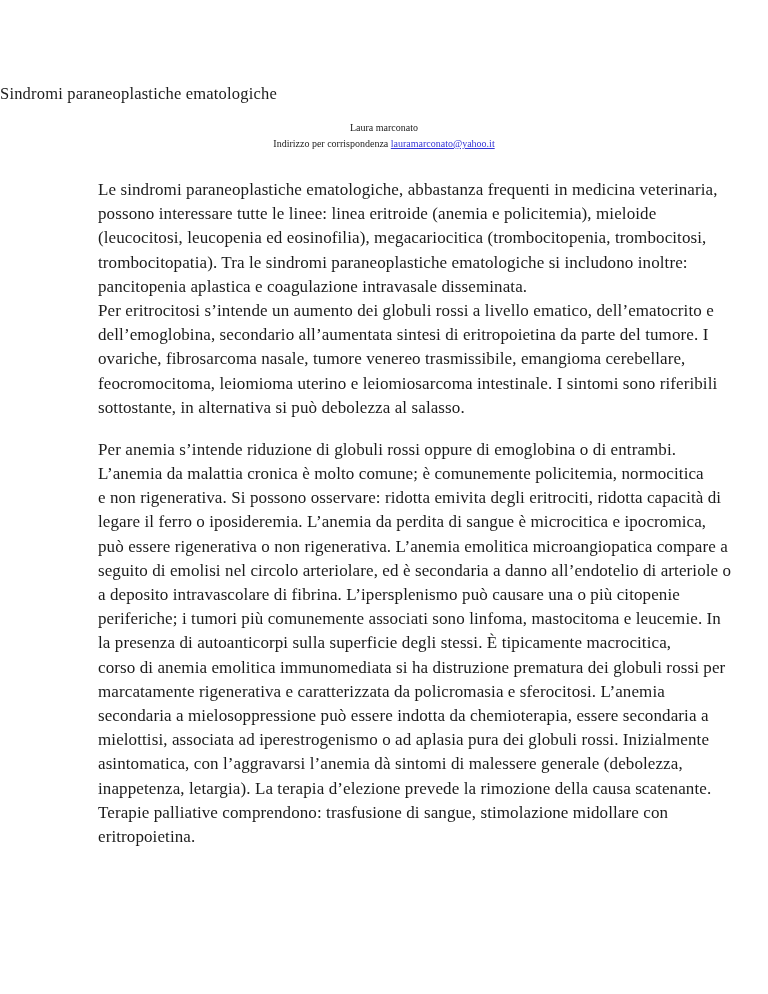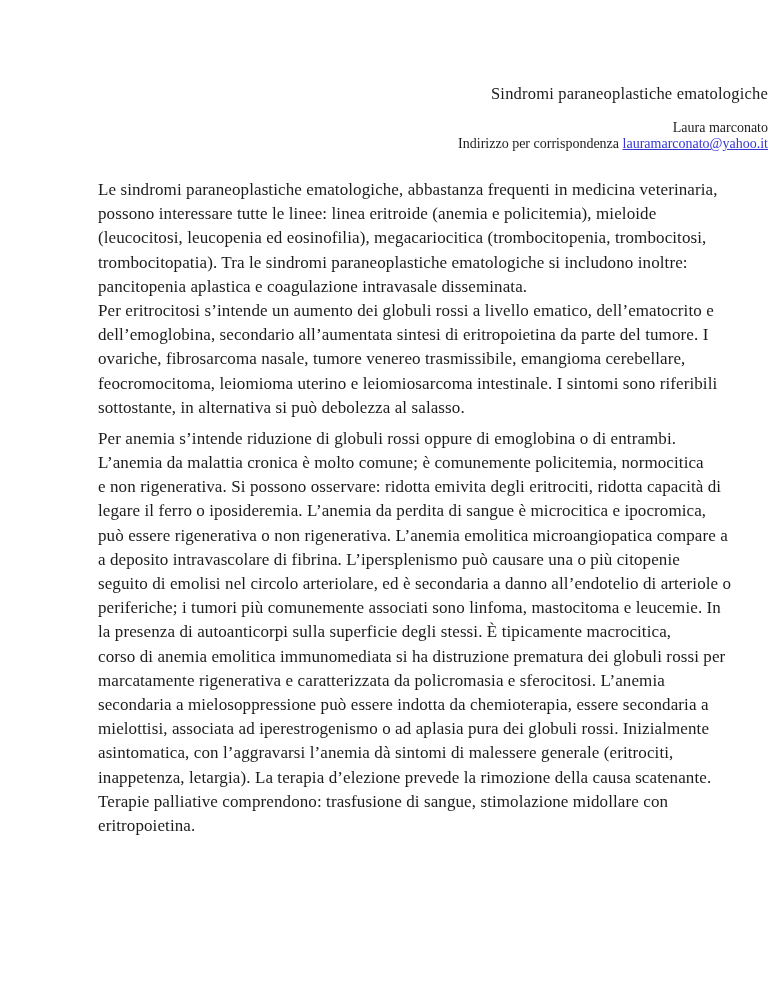--- a/index.html
+++ b/index.html
@@ -12,46 +12,46 @@
     width: 768px;
     height: 994px;
     background: #ffffff;
     overflow: hidden;
     font-family: "Liberation Serif", "DejaVu Serif", serif;
     color: #1b1b1b;
   }
   .doc-title {
     margin: 0;
     padding-top: 84px;
-    text-align: right;
+    text-align: left;
     font-size: 16.5px;
     font-weight: normal;
     line-height: 19px;
     letter-spacing: 0.2px;
   }
   .byline {
     margin-top: 17px;
-    text-align: right;
-    font-size: 14px;
+    text-align: center;
+    font-size: 10px;
     line-height: 16px;
   }
   .byline .email-link {
     color: #3434d6;
     text-decoration: underline;
     cursor: pointer;
   }
   .doc-body {
     margin: 26px 98px 0 98px;
     font-size: 17px;
   }
   .para {
     margin: 0;
   }
   .para.spaced {
-    margin-top: 7px;
+    margin-top: 18px;
   }
   .text-line {
     height: 24.2px;
     line-height: 24.2px;
     white-space: nowrap;
     letter-spacing: 0.1px;
   }
 </style>
 </head>
 <body>
@@ -79,28 +79,28 @@
         <div class="text-line">ovariche, fibrosarcoma nasale, tumore venereo trasmissibile, emangioma cerebellare,</div>
         <div class="text-line">feocromocitoma, leiomioma uterino e leiomiosarcoma intestinale. I sintomi sono riferibili</div>
         <div class="text-line">sottostante, in alternativa si può debolezza al salasso.</div>
       </div>
       <div class="para spaced">
         <div class="text-line">Per anemia s’intende riduzione di globuli rossi oppure di emoglobina o di entrambi.</div>
         <div class="text-line">L’anemia da malattia cronica è molto comune; è comunemente policitemia, normocitica</div>
         <div class="text-line">e non rigenerativa. Si possono osservare: ridotta emivita degli eritrociti, ridotta capacità di</div>
         <div class="text-line">legare il ferro o iposideremia. L’anemia da perdita di sangue è microcitica e ipocromica,</div>
         <div class="text-line">può essere rigenerativa o non rigenerativa. L’anemia emolitica microangiopatica compare a</div>
+        <div class="text-line">seguito di emolisi nel circolo arteriolare, ed è secondaria a danno all’endotelio di arteriole o</div>
         <div class="text-line">a deposito intravascolare di fibrina. L’ipersplenismo può causare una o più citopenie</div>
-        <div class="text-line">seguito di emolisi nel circolo arteriolare, ed è secondaria a danno all’endotelio di arteriole o</div>
         <div class="text-line">periferiche; i tumori più comunemente associati sono linfoma, mastocitoma e leucemie. In</div>
         <div class="text-line">la presenza di autoanticorpi sulla superficie degli stessi. È tipicamente macrocitica,</div>
         <div class="text-line">corso di anemia emolitica immunomediata si ha distruzione prematura dei globuli rossi per</div>
         <div class="text-line">marcatamente rigenerativa e caratterizzata da policromasia e sferocitosi. L’anemia</div>
         <div class="text-line">secondaria a mielosoppressione può essere indotta da chemioterapia, essere secondaria a</div>
         <div class="text-line">mielottisi, associata ad iperestrogenismo o ad aplasia pura dei globuli rossi. Inizialmente</div>
-        <div class="text-line">asintomatica, con l’aggravarsi l’anemia dà sintomi di malessere generale (eritrociti,</div>
+        <div class="text-line">asintomatica, con l’aggravarsi l’anemia dà sintomi di malessere generale (debolezza,</div>
         <div class="text-line">inappetenza, letargia). La terapia d’elezione prevede la rimozione della causa scatenante.</div>
         <div class="text-line">Terapie palliative comprendono: trasfusione di sangue, stimolazione midollare con</div>
         <div class="text-line">eritropoietina.</div>
       </div>
     </div>
 
 </div>
 
 </body></html>

